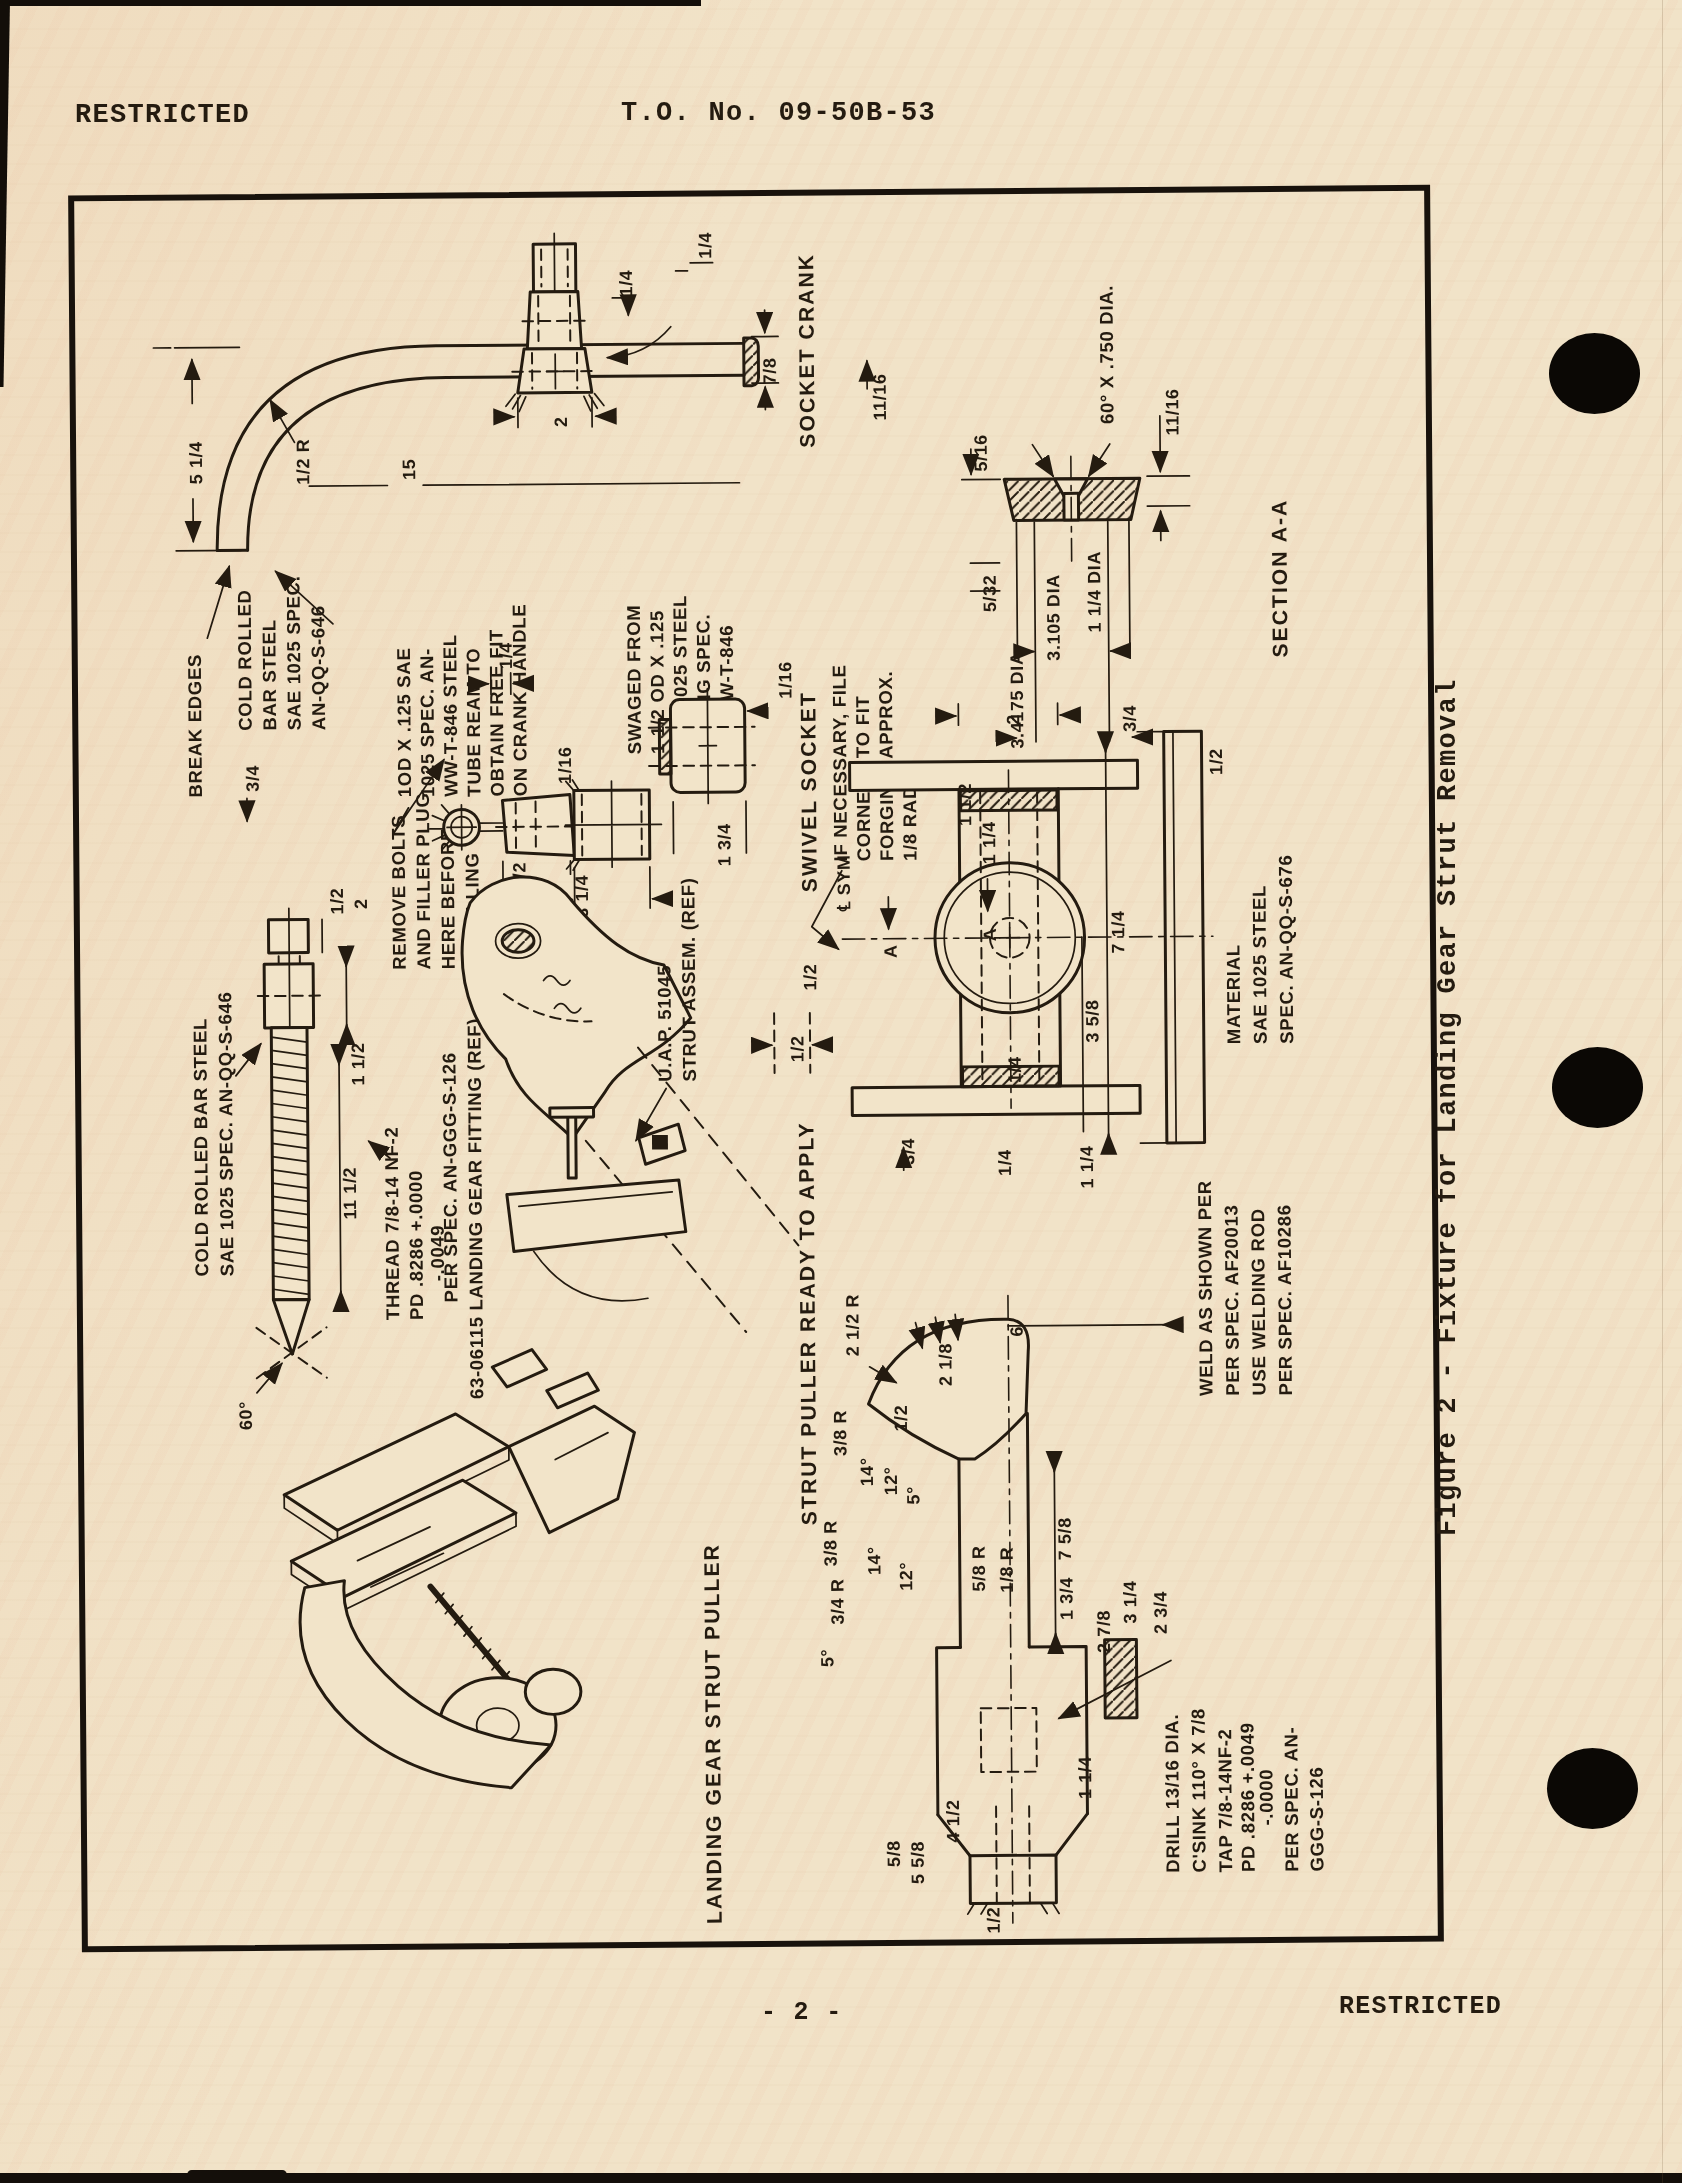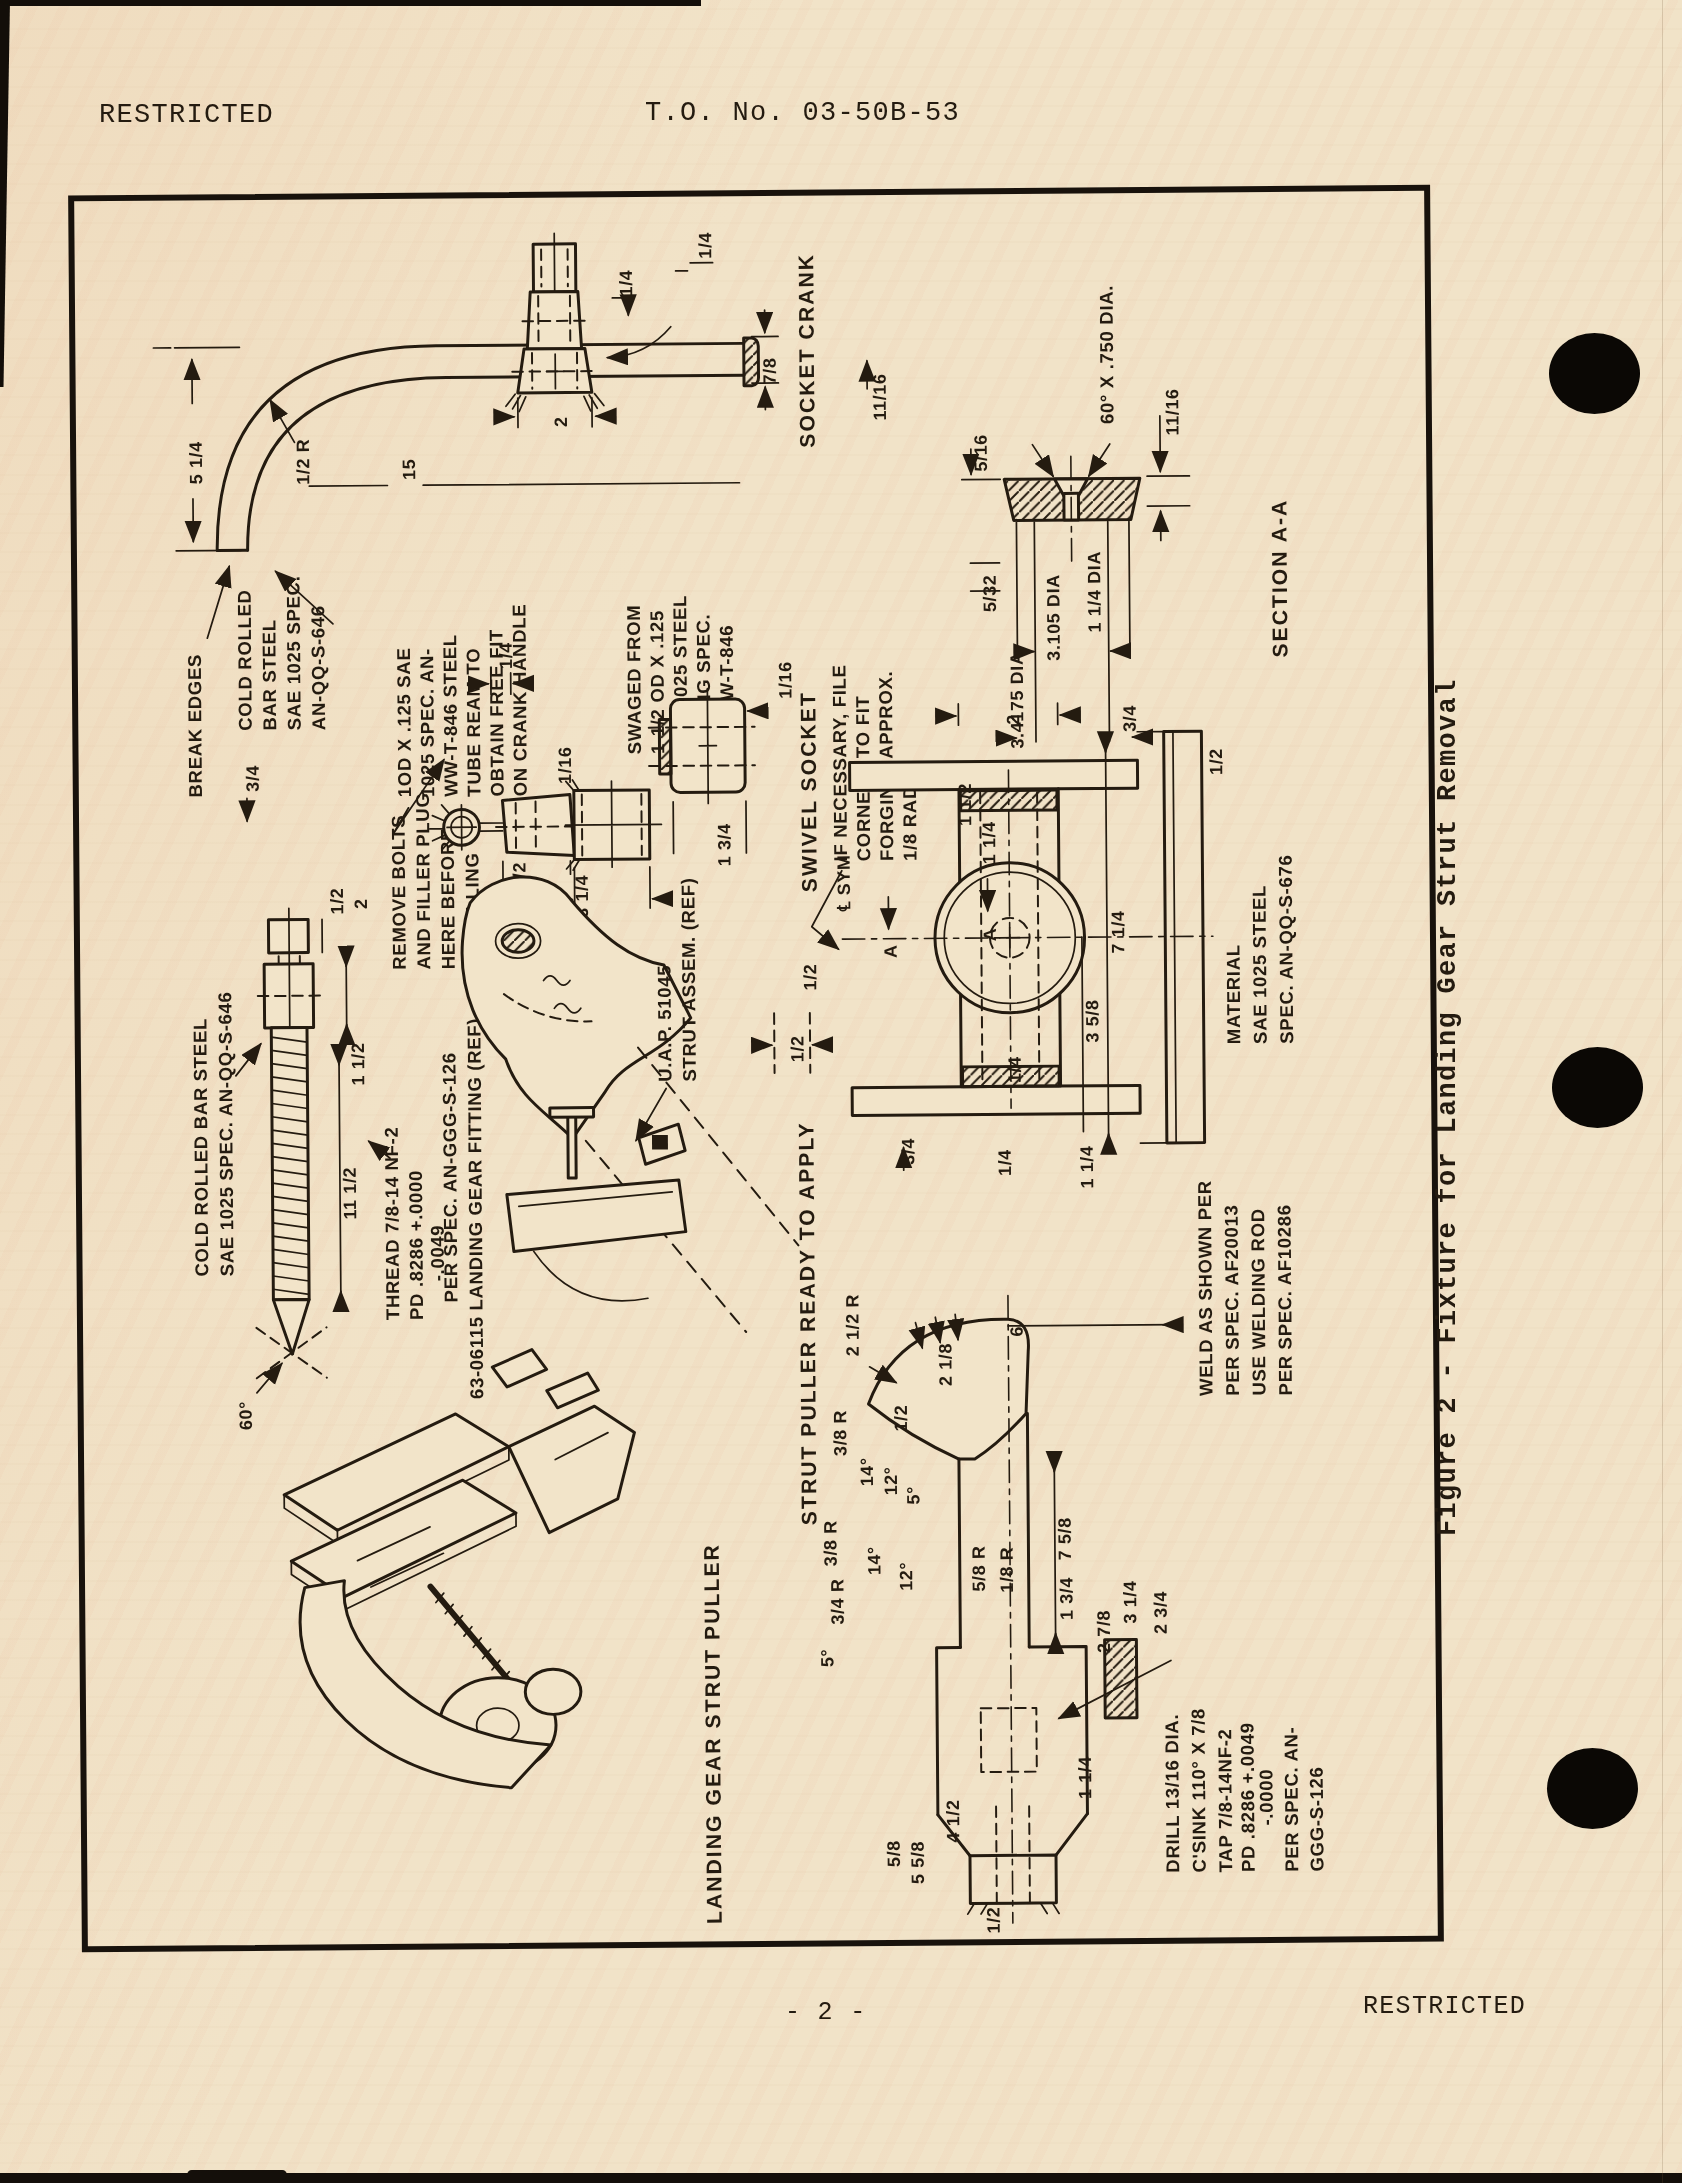--- a/index.html
+++ b/index.html
@@ -6,21 +6,21 @@
   body{
     width:1682px;height:2183px;position:relative;overflow:hidden;
     background:
       linear-gradient(105deg, rgba(233,196,160,0.22), rgba(247,238,218,0) 35%),
       repeating-linear-gradient(115deg, rgba(235,168,140,0.07) 0 9.4px, rgba(0,0,0,0) 9.4px 28px),
       repeating-linear-gradient(0deg, rgba(200,170,130,0.05) 0 2px, rgba(0,0,0,0) 2px 19.4px),
       #f1e3c8;
     font-family:"Liberation Sans", sans-serif;
     color:#241b10;
   }
-  .mono{font-family:"Liberation Mono", monospace;font-weight:400;margin-left:24px;}
+  .mono{font-family:"Liberation Mono", monospace;font-weight:700;}
   .hdr{position:absolute;font-size:27px;letter-spacing:1.3px;white-space:nowrap;}
   .ftr{position:absolute;font-size:25px;letter-spacing:1.3px;white-space:nowrap;}
   .figure-box{
     position:absolute;left:75px;top:190px;width:1362px;height:1757px;
     border:6px solid #18120c;transform:rotate(-0.45deg);transform-origin:center;
     box-sizing:border-box;
   }
   .figure-box svg{width:100%;height:100%;display:block;}
   .caption{
     position:absolute;left:1433px;top:668px;height:868px;
@@ -55,21 +55,21 @@
 </head>
 <body>
 
 <div class="edge-top"></div>
 <div class="edge-left"></div>
 <div class="edge-bottom"></div>
 <div class="blob-bl"></div>
 <div class="crease"></div>
 
 <div class="hdr mono" style="left:75px;top:100px;">RESTRICTED</div>
-<div class="hdr mono" style="left:621px;top:98px;">T.O. No. 03-50B-53</div>
+<div class="hdr mono" style="left:621px;top:98px;">T.O. No. 09-50B-53</div>
 
 <div class="figure-box">
 <svg viewBox="0 0 2040 2630" preserveAspectRatio="none">
   <defs>
     <pattern id="hp" patternUnits="userSpaceOnUse" width="16" height="16">
       <path d="M0 16 L16 0" style="stroke-width:3"></path>
     </pattern>
     <marker id="ma" markerWidth="14" markerHeight="12" refX="12" refY="5" orient="auto">
       <path d="M0 0 L13 5 L0 10 Z" class="ink"></path>
     </marker>

